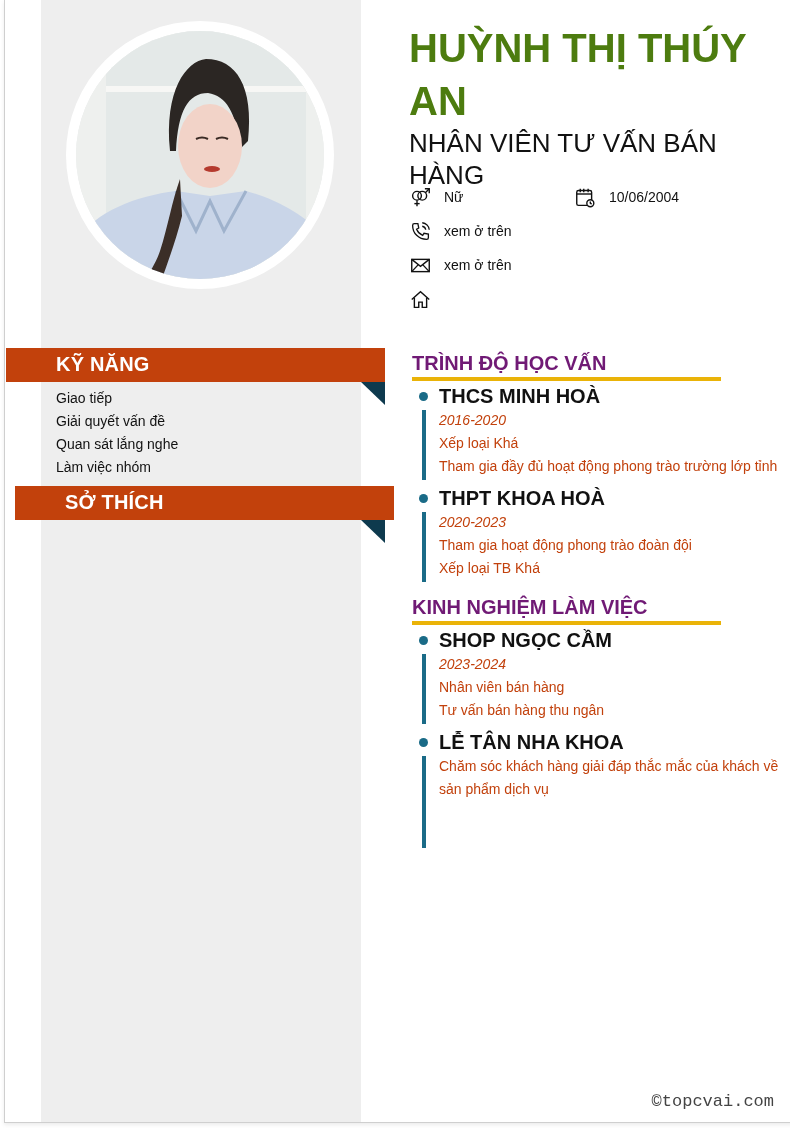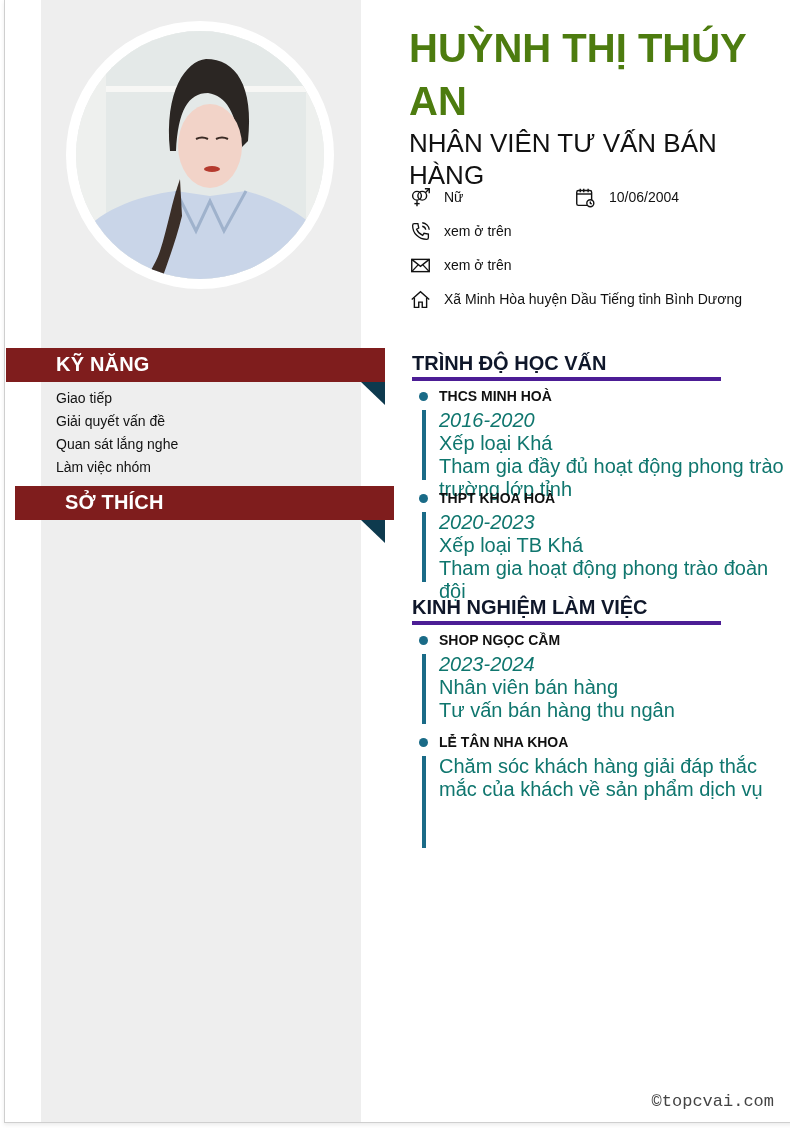--- a/index.html
+++ b/index.html
@@ -23,21 +23,21 @@
   }
   .avatar {
     position: absolute; left: 71px; top: 31px; width: 248px; height: 248px;
     border-radius: 50%; overflow: hidden;
     background: #e9ecec;
   }
   .avatar svg { width: 100%; height: 100%; display: block; }
 
   .banner {
     position: absolute; left: 1px; width: 379px; height: 34px;
-    background: #7f1d1d; color: #fff;
+    background: #c2410c; color: #fff;
   }
   .banner .label {
     position: absolute; left: 50px; top: 5px;
     font-size: 20px; font-weight: bold; letter-spacing: 0.2px;
   }
   .banner-fold {
     position: absolute; left: 356px; width: 0; height: 0;
     border-top: 23px solid #0e3a4e;
     border-left: 24px solid transparent;
   }
@@ -51,34 +51,34 @@
   .main-title {
     position: absolute; left: 404px; top: 127px;
     font-size: 26px; line-height: 32px; color: #111;
   }
   .info-row { position: absolute; display: flex; align-items: center; font-size: 14px; color: #111; }
   .info-row .ico { width: 22px; height: 22px; margin-right: 13px; display: inline-flex; align-items: center; justify-content: center; }
   .info-row svg { width: 21px; height: 21px; }
 
   .section-head {
     position: absolute; left: 407px; width: 309px;
-    font-size: 20px; font-weight: bold; color: #0f172a;
-    border-bottom: 4px solid #4c1d95; padding-bottom: 1px; line-height: 26px;
+    font-size: 20px; font-weight: bold; color: #701a75;
+    border-bottom: 4px solid #eab308; padding-bottom: 1px; line-height: 26px;
   }
   .entry { position: absolute; left: 414px; width: 370px; }
   .entry .dot {
     position: absolute; left: 0; top: 6px; width: 9px; height: 9px; border-radius: 50%;
     background: #1a6b87;
   }
   .entry .bar {
     position: absolute; left: 3px; top: 24px; width: 4px; background: #1a6b87;
   }
-  .entry .org { position: absolute; left: 20px; top: 0; font-size: 14px; font-weight: bold; line-height: 20px; }
+  .entry .org { position: absolute; left: 20px; top: 0; font-size: 20px; font-weight: bold; line-height: 20px; }
   .entry .lines { position: absolute; left: 20px; top: 23px; width: 352px; }
-  .entry .lines div { font-size: 20px; line-height: 23px; color: #0f766e; }
+  .entry .lines div { font-size: 14px; line-height: 23px; color: #c2410c; }
   .entry .period { font-style: italic; }
 
   .footer {
     position: absolute; right: 20px; top: 1092px;
     font-family: "Liberation Mono", "DejaVu Sans Mono", monospace; font-size: 17px; color: #444;
   }
 </style>
 </head>
 <body>
 
@@ -169,21 +169,20 @@
     </span>
     <span>xem ở trên</span>
   </div>
   <div class="info-row" style="left:404px; top:288px;">
     <span class="ico">
       <svg viewBox="0 0 24 24" fill="none" stroke="#111" stroke-width="1.6">
         <polyline points="2,12 12,3 22,12"></polyline>
         <path d="M5 10 L5 21 L10 21 L10 15 L14 15 L14 21 L19 21 L19 10"></path>
       </svg>
     </span>
-    <span>Xã Minh Hòa huyện Dầu Tiếng tỉnh Bình Dương</span>
   </div>
 
   <div class="section-head" style="top:350px;">TRÌNH ĐỘ HỌC VẤN</div>
 
   <div class="entry" style="top:386px;">
     <span class="dot"></span>
     <span class="bar" style="height:70px;"></span>
     <div class="org">THCS MINH HOÀ</div>
     <div class="lines">
       <div class="period">2016-2020</div>
@@ -191,22 +190,22 @@
       <div>Tham gia đầy đủ hoạt động phong trào trường lớp tỉnh</div>
     </div>
   </div>
 
   <div class="entry" style="top:488px;">
     <span class="dot"></span>
     <span class="bar" style="height:70px;"></span>
     <div class="org">THPT KHOA HOÀ</div>
     <div class="lines">
       <div class="period">2020-2023</div>
+      <div>Tham gia hoạt động phong trào đoàn đội</div>
       <div>Xếp loại TB Khá</div>
-      <div>Tham gia hoạt động phong trào đoàn đội</div>
     </div>
   </div>
 
   <div class="section-head" style="top:594px;">KINH NGHIỆM LÀM VIỆC</div>
 
   <div class="entry" style="top:630px;">
     <span class="dot"></span>
     <span class="bar" style="height:70px;"></span>
     <div class="org">SHOP NGỌC CẦM</div>
     <div class="lines">

